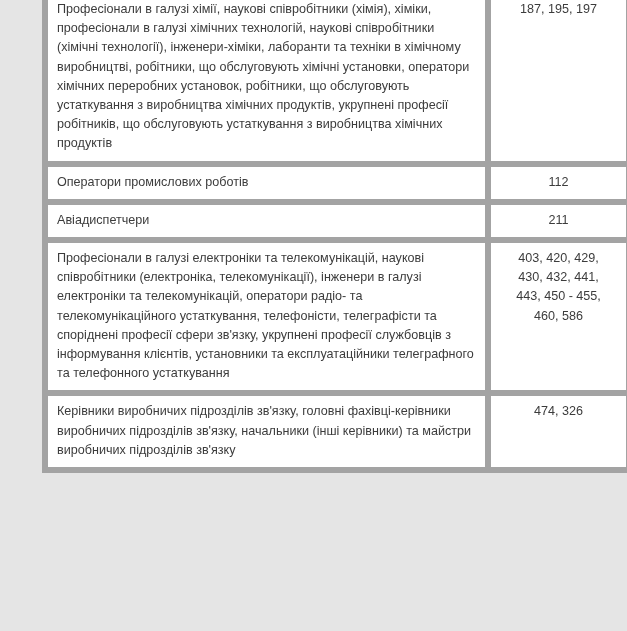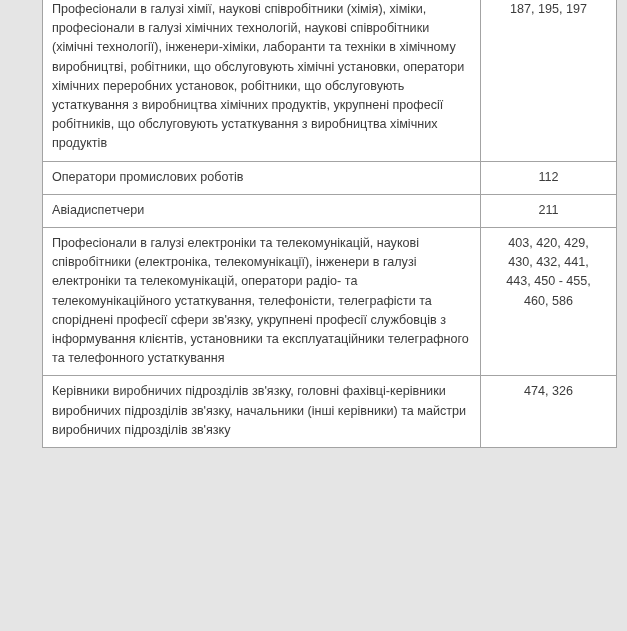--- a/index.html
+++ b/index.html
@@ -33,21 +33,21 @@
   }
 
   table.occupation-table {
     border-collapse: collapse;
     table-layout: fixed;
     width: 536px;
     background: #ffffff;
   }
 
   table.occupation-table td {
-    border: 1px solid #a3a3a3;
+    border: 6px solid #a3a3a3;
     vertical-align: top;
     color: #3c3c3c;
     font-size: 12.6px;
     line-height: 19.2px;
     padding: 6px 9px 7px 9px;
     background: #ffffff;
     -webkit-font-smoothing: antialiased;
   }
 
   td.desc-cell {

